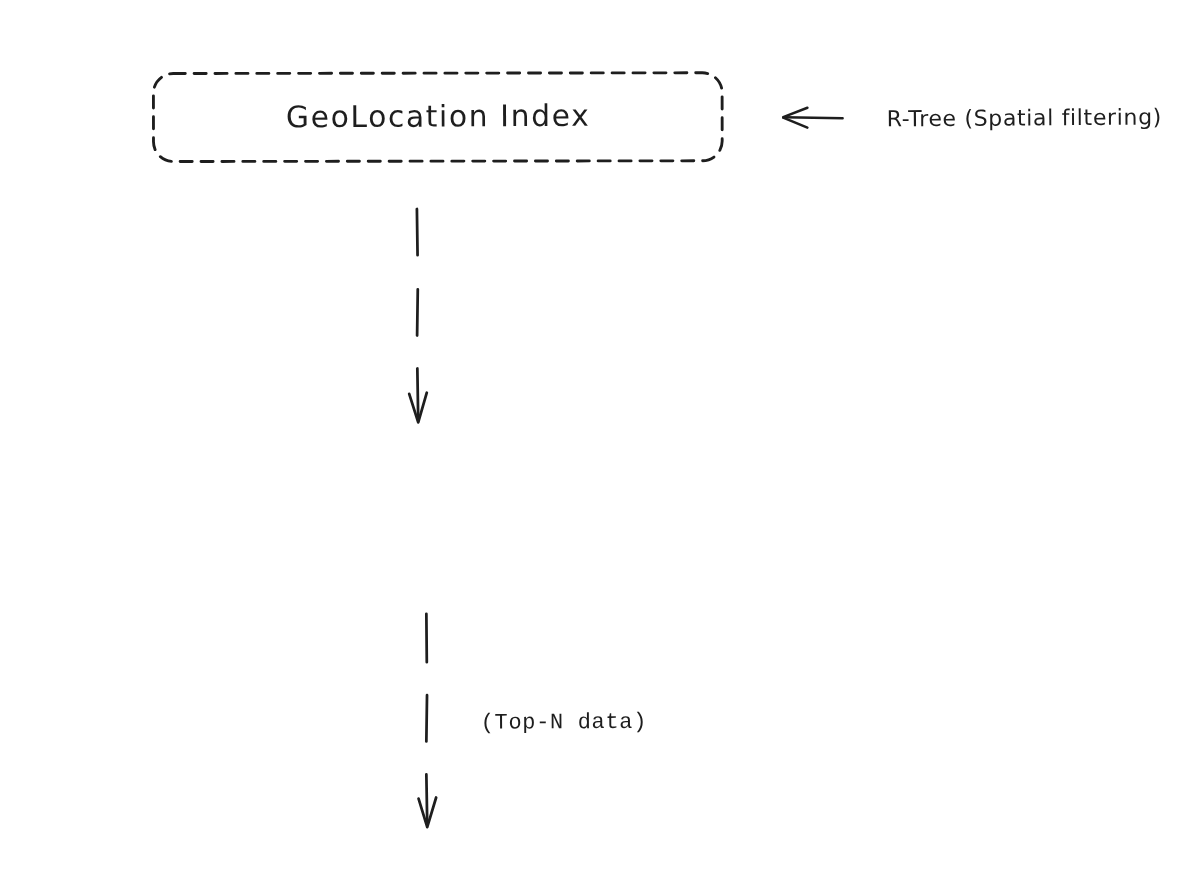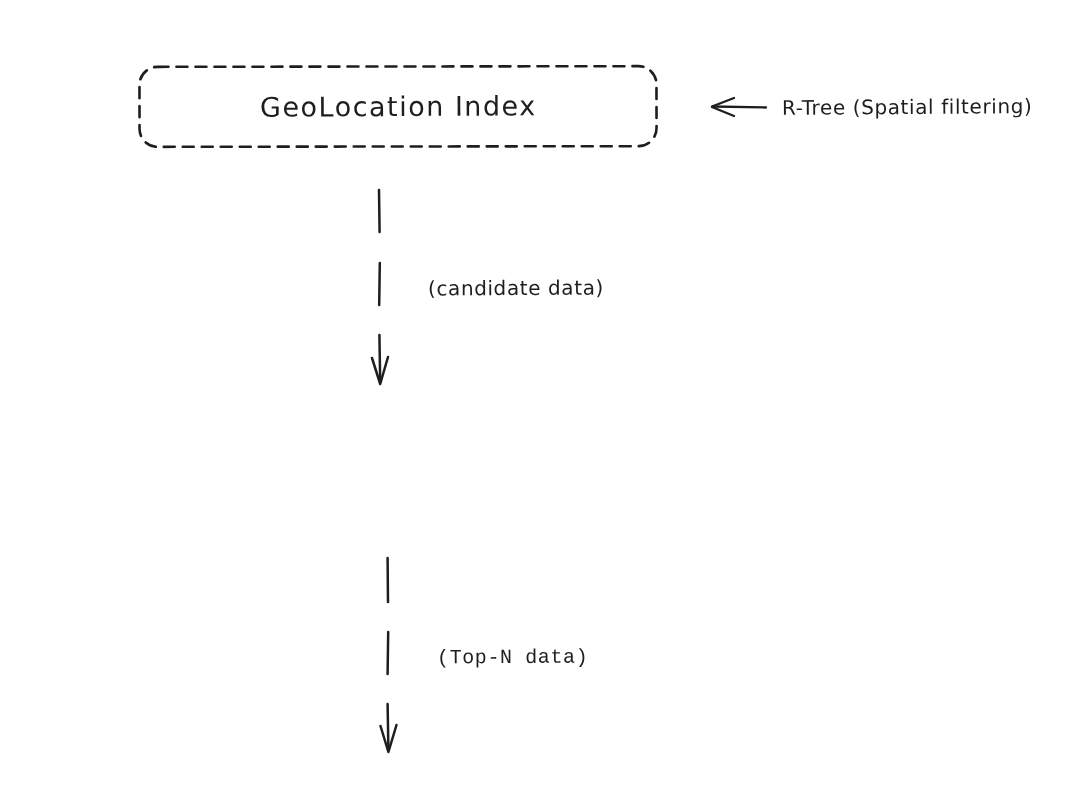--- a/index.html
+++ b/index.html
@@ -36,21 +36,21 @@
     transform: rotate(-0.3deg);
     white-space: nowrap;
   }
   .node-geo { left: 137px; top: 64px; width: 522px; height: 85px; }
   .node-vec { left: 137px; top: 417px; width: 522px; height: 86px; }
 
   .annotation {
     position: absolute;
     display: flex;
     align-items: center;
-    gap: 14px;
+    gap: 38px;
   }
   .annotation-label {
     font-size: 20px;
     letter-spacing: 0.6px;
     color: #1e1e1e;
     white-space: nowrap;
     transform: rotate(-0.4deg);
   }
   .ann-1 { left: 706px; top: 93px; }
   .ann-2 { left: 710px; top: 448px; }
@@ -96,21 +96,20 @@
   </div>
 
   <svg class="connector conn-1" width="26" height="200" viewBox="0 0 26 200">
     <g fill="none" stroke="#1e1e1e" stroke-width="2.5" stroke-linecap="round" stroke-linejoin="round">
       <line x1="12" y1="2" x2="12.6" y2="44"></line>
       <line x1="12.8" y1="75" x2="12.2" y2="117"></line>
       <line x1="12.4" y1="147" x2="13.2" y2="194"></line>
       <path d="M5 170 L13.2 196 L21 169"></path>
     </g>
   </svg>
-  <span class="connector-label conn-label-1">(candidate data)</span>
 
 
 
   <svg class="connector conn-2" width="26" height="200" viewBox="0 0 26 200">
     <g fill="none" stroke="#1e1e1e" stroke-width="2.5" stroke-linecap="round" stroke-linejoin="round">
       <line x1="12.6" y1="2" x2="13" y2="46"></line>
       <line x1="13.2" y1="76" x2="12.6" y2="118"></line>
       <line x1="12.6" y1="148" x2="13.4" y2="194"></line>
       <path d="M5.5 170 L13.4 196 L21.5 169"></path>
     </g>

